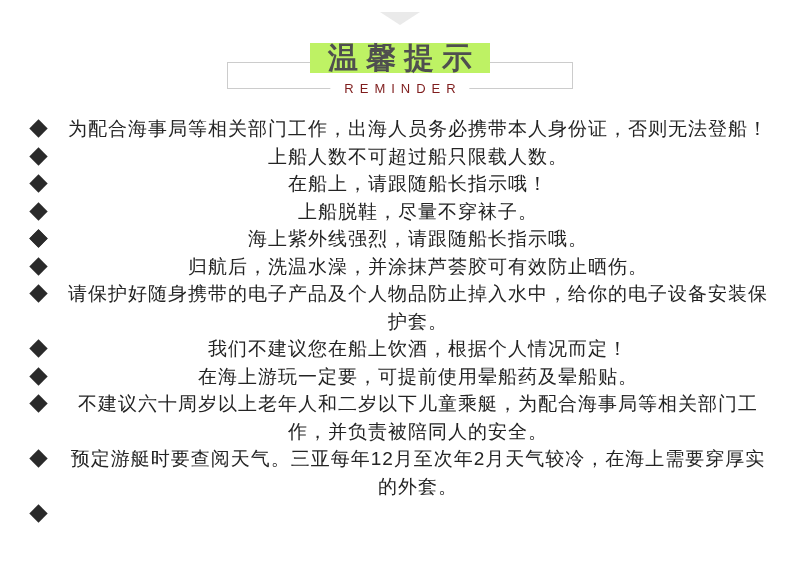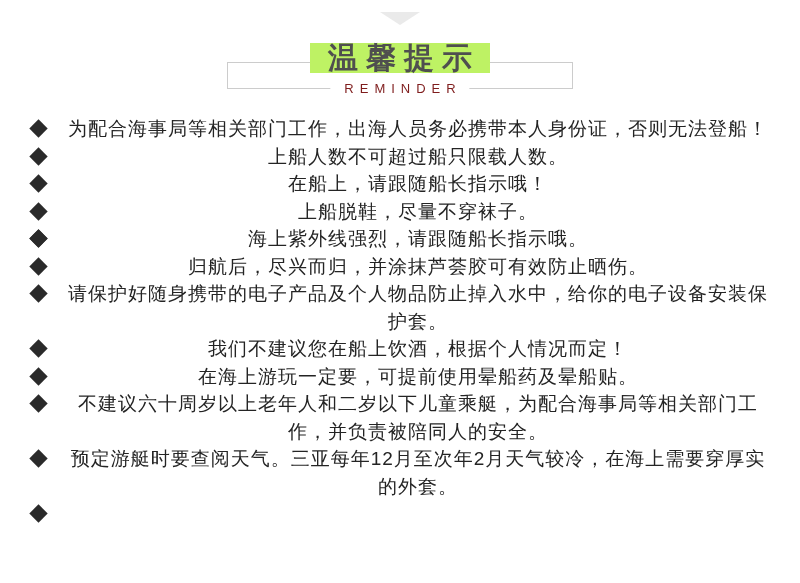--- a/index.html
+++ b/index.html
@@ -96,21 +96,21 @@
     <div class="subtitle">REMINDER</div>
   </div>
 
   <ul class="tips">
     <li><span class="diamond"></span><span>为配合海事局等相关部门工作，出海人员务必携带本人身份证，否则无法登船！</span></li>
     <li><span class="diamond"></span><span>上船人数不可超过船只限载人数。</span></li>
     <li><span class="diamond"></span><span>在船上，请跟随船长指示哦！</span></li>
     <li><span class="diamond"></span><span>上船脱鞋，尽量不穿袜子。</span></li>
     <li><span class="diamond"></span></li>
     <li><span class="diamond"></span><span>海上紫外线强烈，请跟随船长指示哦。</span></li>
-    <li><span class="diamond"></span><span>归航后，尽兴而归，并涂抹芦荟胶可有效防止晒伤。</span></li>
+    <li><span class="diamond"></span><span>归航后，洗温水澡，并涂抹芦荟胶可有效防止晒伤。</span></li>
     <li><span class="diamond"></span><span>请保护好随身携带的电子产品及个人物品防止掉入水中，给你的电子设备安装保护套。</span></li>
     <li><span class="diamond"></span><span>我们不建议您在船上饮酒，根据个人情况而定！</span></li>
     <li><span class="diamond"></span><span>在海上游玩一定要，可提前使用晕船药及晕船贴。</span></li>
     <li><span class="diamond"></span><span>不建议六十周岁以上老年人和二岁以下儿童乘艇，为配合海事局等相关部门工作，并负责被陪同人的安全。</span></li>
     <li><span class="diamond"></span><span>预定游艇时要查阅天气。三亚每年12月至次年2月天气较冷，在海上需要穿厚实的外套。</span></li>
     <li><span class="diamond"></span></li>
   </ul>
 
 </div>
 

